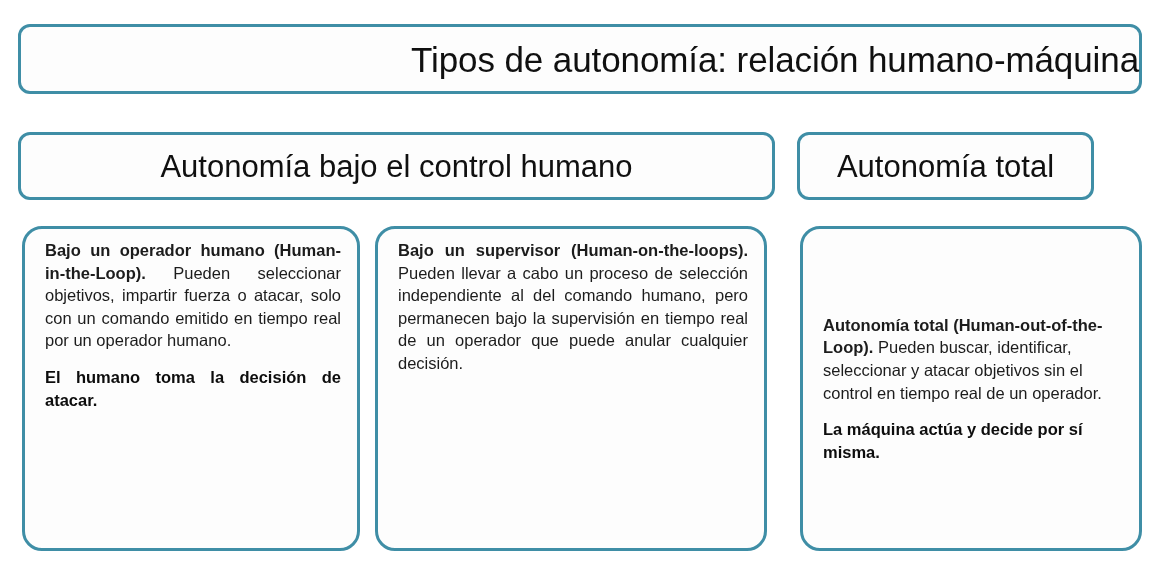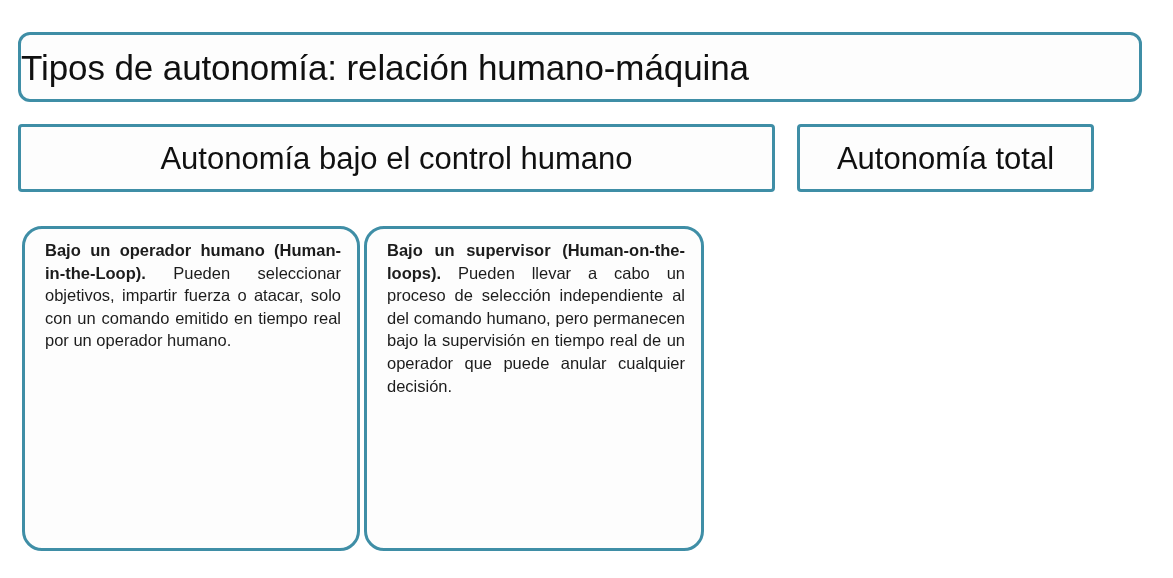--- a/index.html
+++ b/index.html
@@ -27,42 +27,42 @@
     position: absolute;
     box-sizing: border-box;
     border: 3px solid #3f8ea6;
     border-radius: 14px;
     background: #fdfdfd;
   }
 
   
   .title-box {
     left: 18px;
-    top: 32px;
+    top: 24px;
     width: 1124px;
     height: 70px;
     border-radius: 12px;
     display: flex;
     align-items: center;
-    justify-content: flex-start;
+    justify-content: flex-end;
   }
   .title-text {
     font-size: 35px;
     font-weight: 400;
     color: #101010;
     letter-spacing: -0.1px;
     white-space: nowrap;
     line-height: 1;
   }
 
   
   .header-box {
     height: 68px;
-    top: 124px;
-    border-radius: 4px;
+    top: 132px;
+    border-radius: 12px;
     display: flex;
     align-items: center;
     justify-content: center;
   }
   .header-box.left {
     left: 18px;
     width: 757px;
   }
   .header-box.right {
     left: 797px;
@@ -80,21 +80,21 @@
   .card {
     top: 226px;
     height: 325px;
     border-radius: 20px;
     display: flex;
     flex-direction: column;
     justify-content: flex-start;
     padding: 10px 16px 10px 20px;
   }
   .card.c1 { left: 22px;  width: 338px; }
-  .card.c2 { left: 364px; width: 340px; }
+  .card.c2 { left: 375px; width: 392px; }
   .card.c3 { left: 800px; width: 342px; }
 
   .card p {
     margin: 0 0 14px 0;
     font-size: 16.5px;
     line-height: 1.37;
     color: #1c1c1c;
   }
   .card p:last-child { margin-bottom: 0; }
 
@@ -121,20 +121,25 @@
 
   <div class="box header-box left">
     <span class="header-text">Autonomía bajo el control humano</span>
   </div>
   <div class="box header-box right">
     <span class="header-text">Autonomía total</span>
   </div>
 
   <div class="box card c1">
     <p class="lead"><b>Bajo un operador humano (Human-in-the-Loop).</b><span> Pueden seleccionar objetivos, impartir fuerza o atacar, solo con un comando emitido en tiempo real por un operador humano.</span></p>
+    <p class="bold">El humano toma la decisión de atacar.</p>
   </div>
 
   <div class="box card c2">
     <p class="lead"><b>Bajo un supervisor (Human-on-the-loops).</b><span> Pueden llevar a cabo un proceso de selección independiente al del comando humano, pero permanecen bajo la supervisión en tiempo real de un operador que puede anular cualquier decisión.</span></p>
   </div>
 
+  <div class="box card c3">
+    <p class="lead"><b>Autonomía total (Human-out-of-the-Loop).</b><span> Pueden buscar, identificar, seleccionar y atacar objetivos sin el control en tiempo real de un operador.</span></p>
+    <p class="bold">La máquina actúa y decide por sí misma.</p>
+  </div>
 
 </div>
 
 </body></html>

